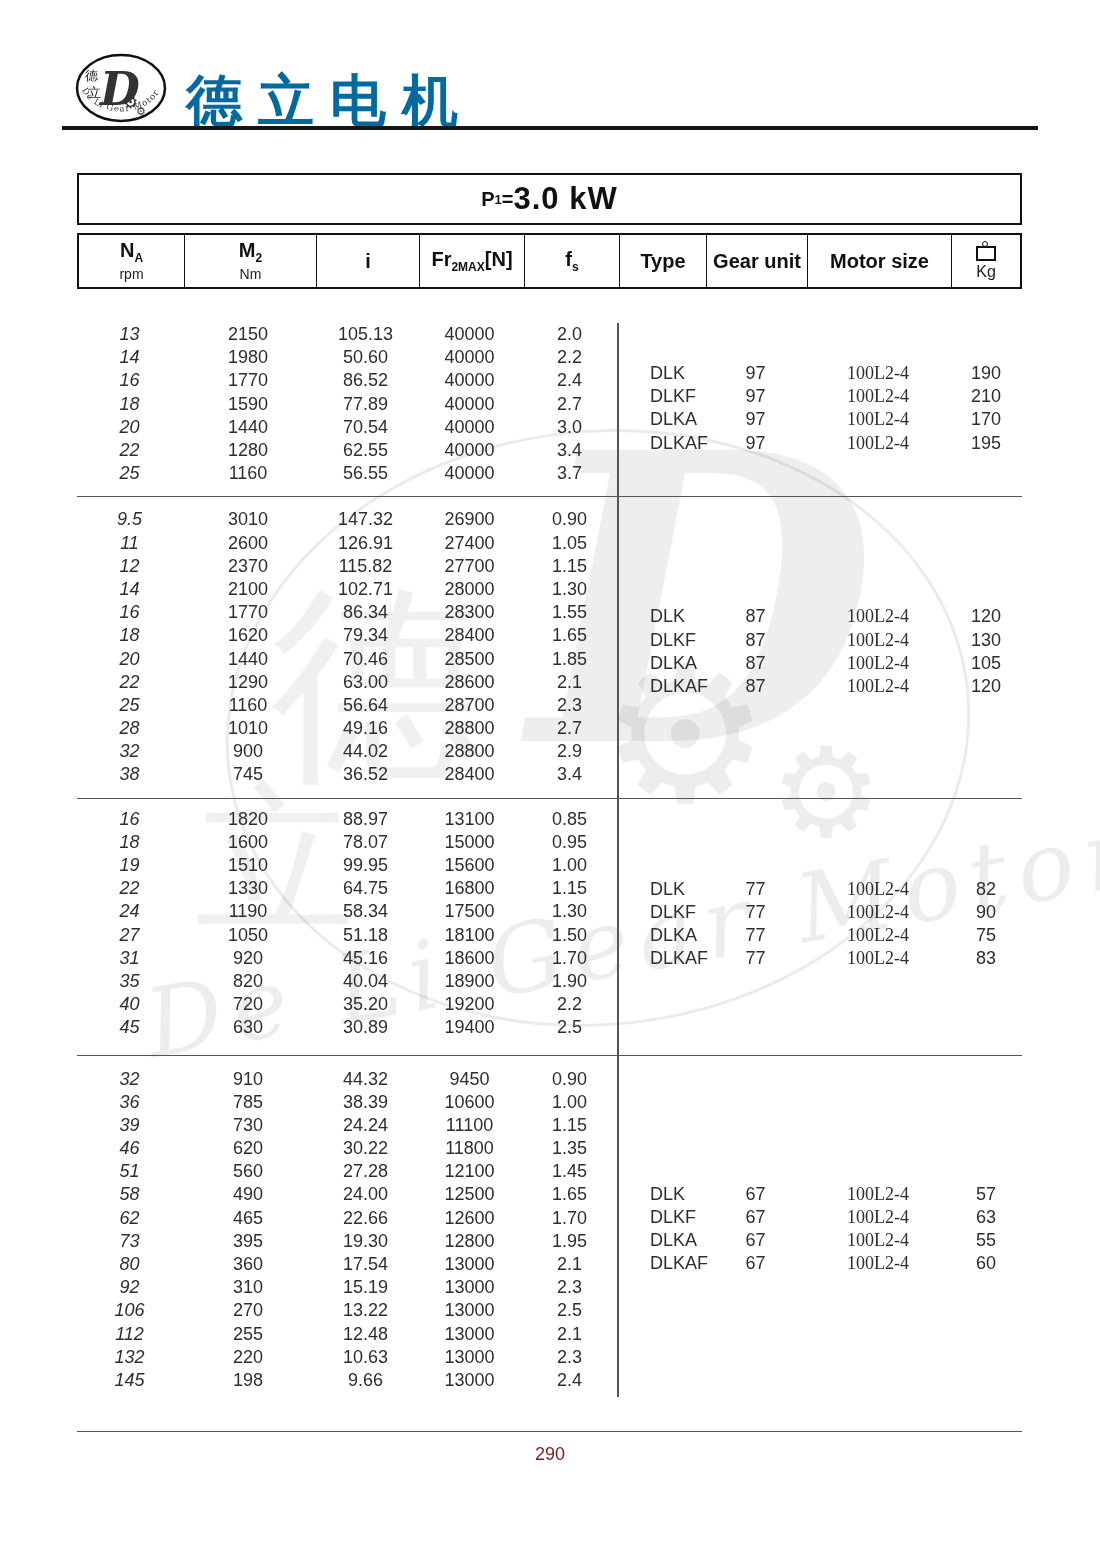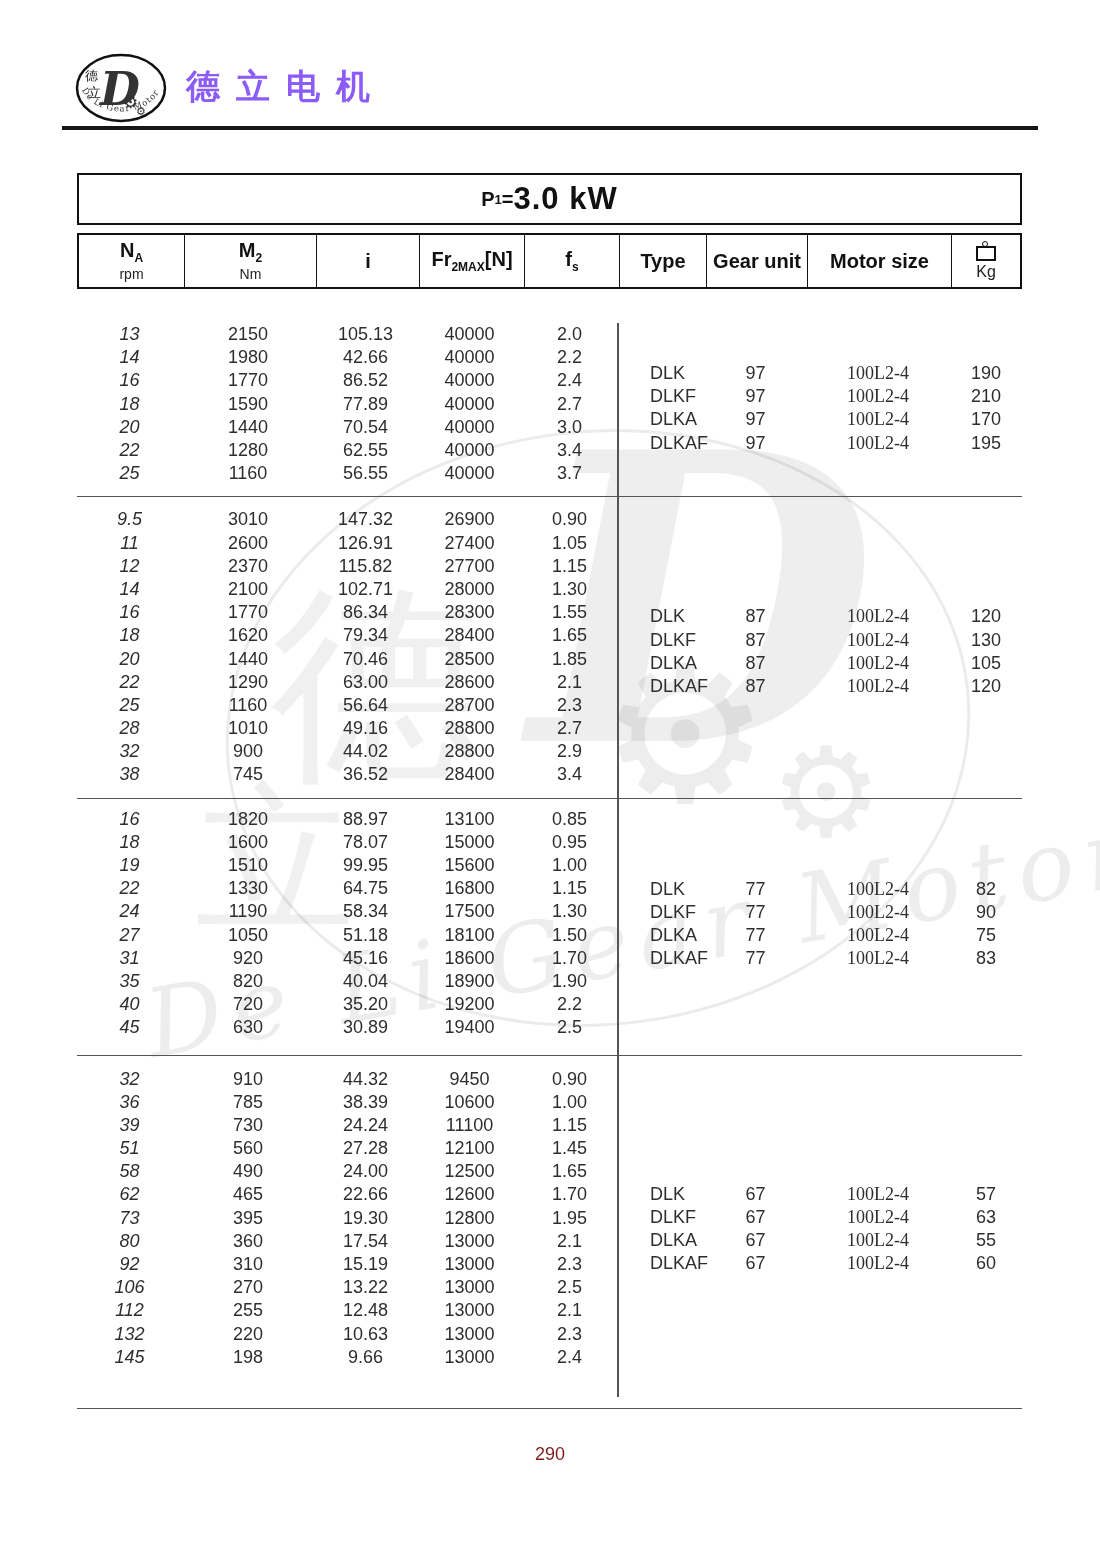--- a/index.html
+++ b/index.html
@@ -3,22 +3,22 @@
 <meta charset="utf-8">
 <style>
   html,body{margin:0;padding:0;background:#e8e8e8;}
   .page{
     position:relative; width:1100px; height:1555px; background:#ffffff;
     font-family:"Liberation Sans", sans-serif; margin:0 auto; overflow:hidden;
   }
   
   .logo{position:absolute; left:74px; top:52px;}
   .brand-name{
-    position:absolute; left:186px; top:64px; font-size:34px; font-weight:bold;
-    color:#8b5cf6; letter-spacing:16px; font-family:"DejaVu Serif", serif;
+    position:absolute; left:186px; top:64px; font-size:56px; font-weight:bold;
+    color:#0369a1; letter-spacing:16px; font-family:"DejaVu Serif", serif;
   }
   .top-rule{position:absolute; left:62px; top:126px; width:976px; height:4px; background:#161616;}
 
   
   .title-box{
     position:absolute; left:77px; top:173px; width:945px; height:52px; box-sizing:border-box;
     border:2px solid #111; display:flex; align-items:center; justify-content:center; color:#111;
   }
   .t-p{font-size:20px; font-weight:bold;}
   .title-box sub{font-size:13px; font-weight:bold;}
@@ -162,21 +162,21 @@
         <div class="drow">
           <div class="dcell c-na">13</div>
           <div class="dcell c-m2">2150</div>
           <div class="dcell c-i">105.13</div>
           <div class="dcell c-fr">40000</div>
           <div class="dcell c-fs">2.0</div>
         </div>
         <div class="drow">
           <div class="dcell c-na">14</div>
           <div class="dcell c-m2">1980</div>
-          <div class="dcell c-i">42.66</div>
+          <div class="dcell c-i">50.60</div>
           <div class="dcell c-fr">40000</div>
           <div class="dcell c-fs">2.2</div>
         </div>
         <div class="drow">
           <div class="dcell c-na">16</div>
           <div class="dcell c-m2">1770</div>
           <div class="dcell c-i">86.52</div>
           <div class="dcell c-fr">40000</div>
           <div class="dcell c-fs">2.4</div>
         </div>
@@ -461,20 +461,27 @@
           <div class="dcell c-fs">1.00</div>
         </div>
         <div class="drow">
           <div class="dcell c-na">39</div>
           <div class="dcell c-m2">730</div>
           <div class="dcell c-i">24.24</div>
           <div class="dcell c-fr">11100</div>
           <div class="dcell c-fs">1.15</div>
         </div>
         <div class="drow">
+          <div class="dcell c-na">46</div>
+          <div class="dcell c-m2">620</div>
+          <div class="dcell c-i">30.22</div>
+          <div class="dcell c-fr">11800</div>
+          <div class="dcell c-fs">1.35</div>
+        </div>
+        <div class="drow">
           <div class="dcell c-na">51</div>
           <div class="dcell c-m2">560</div>
           <div class="dcell c-i">27.28</div>
           <div class="dcell c-fr">12100</div>
           <div class="dcell c-fs">1.45</div>
         </div>
         <div class="drow">
           <div class="dcell c-na">58</div>
           <div class="dcell c-m2">490</div>
           <div class="dcell c-i">24.00</div>

